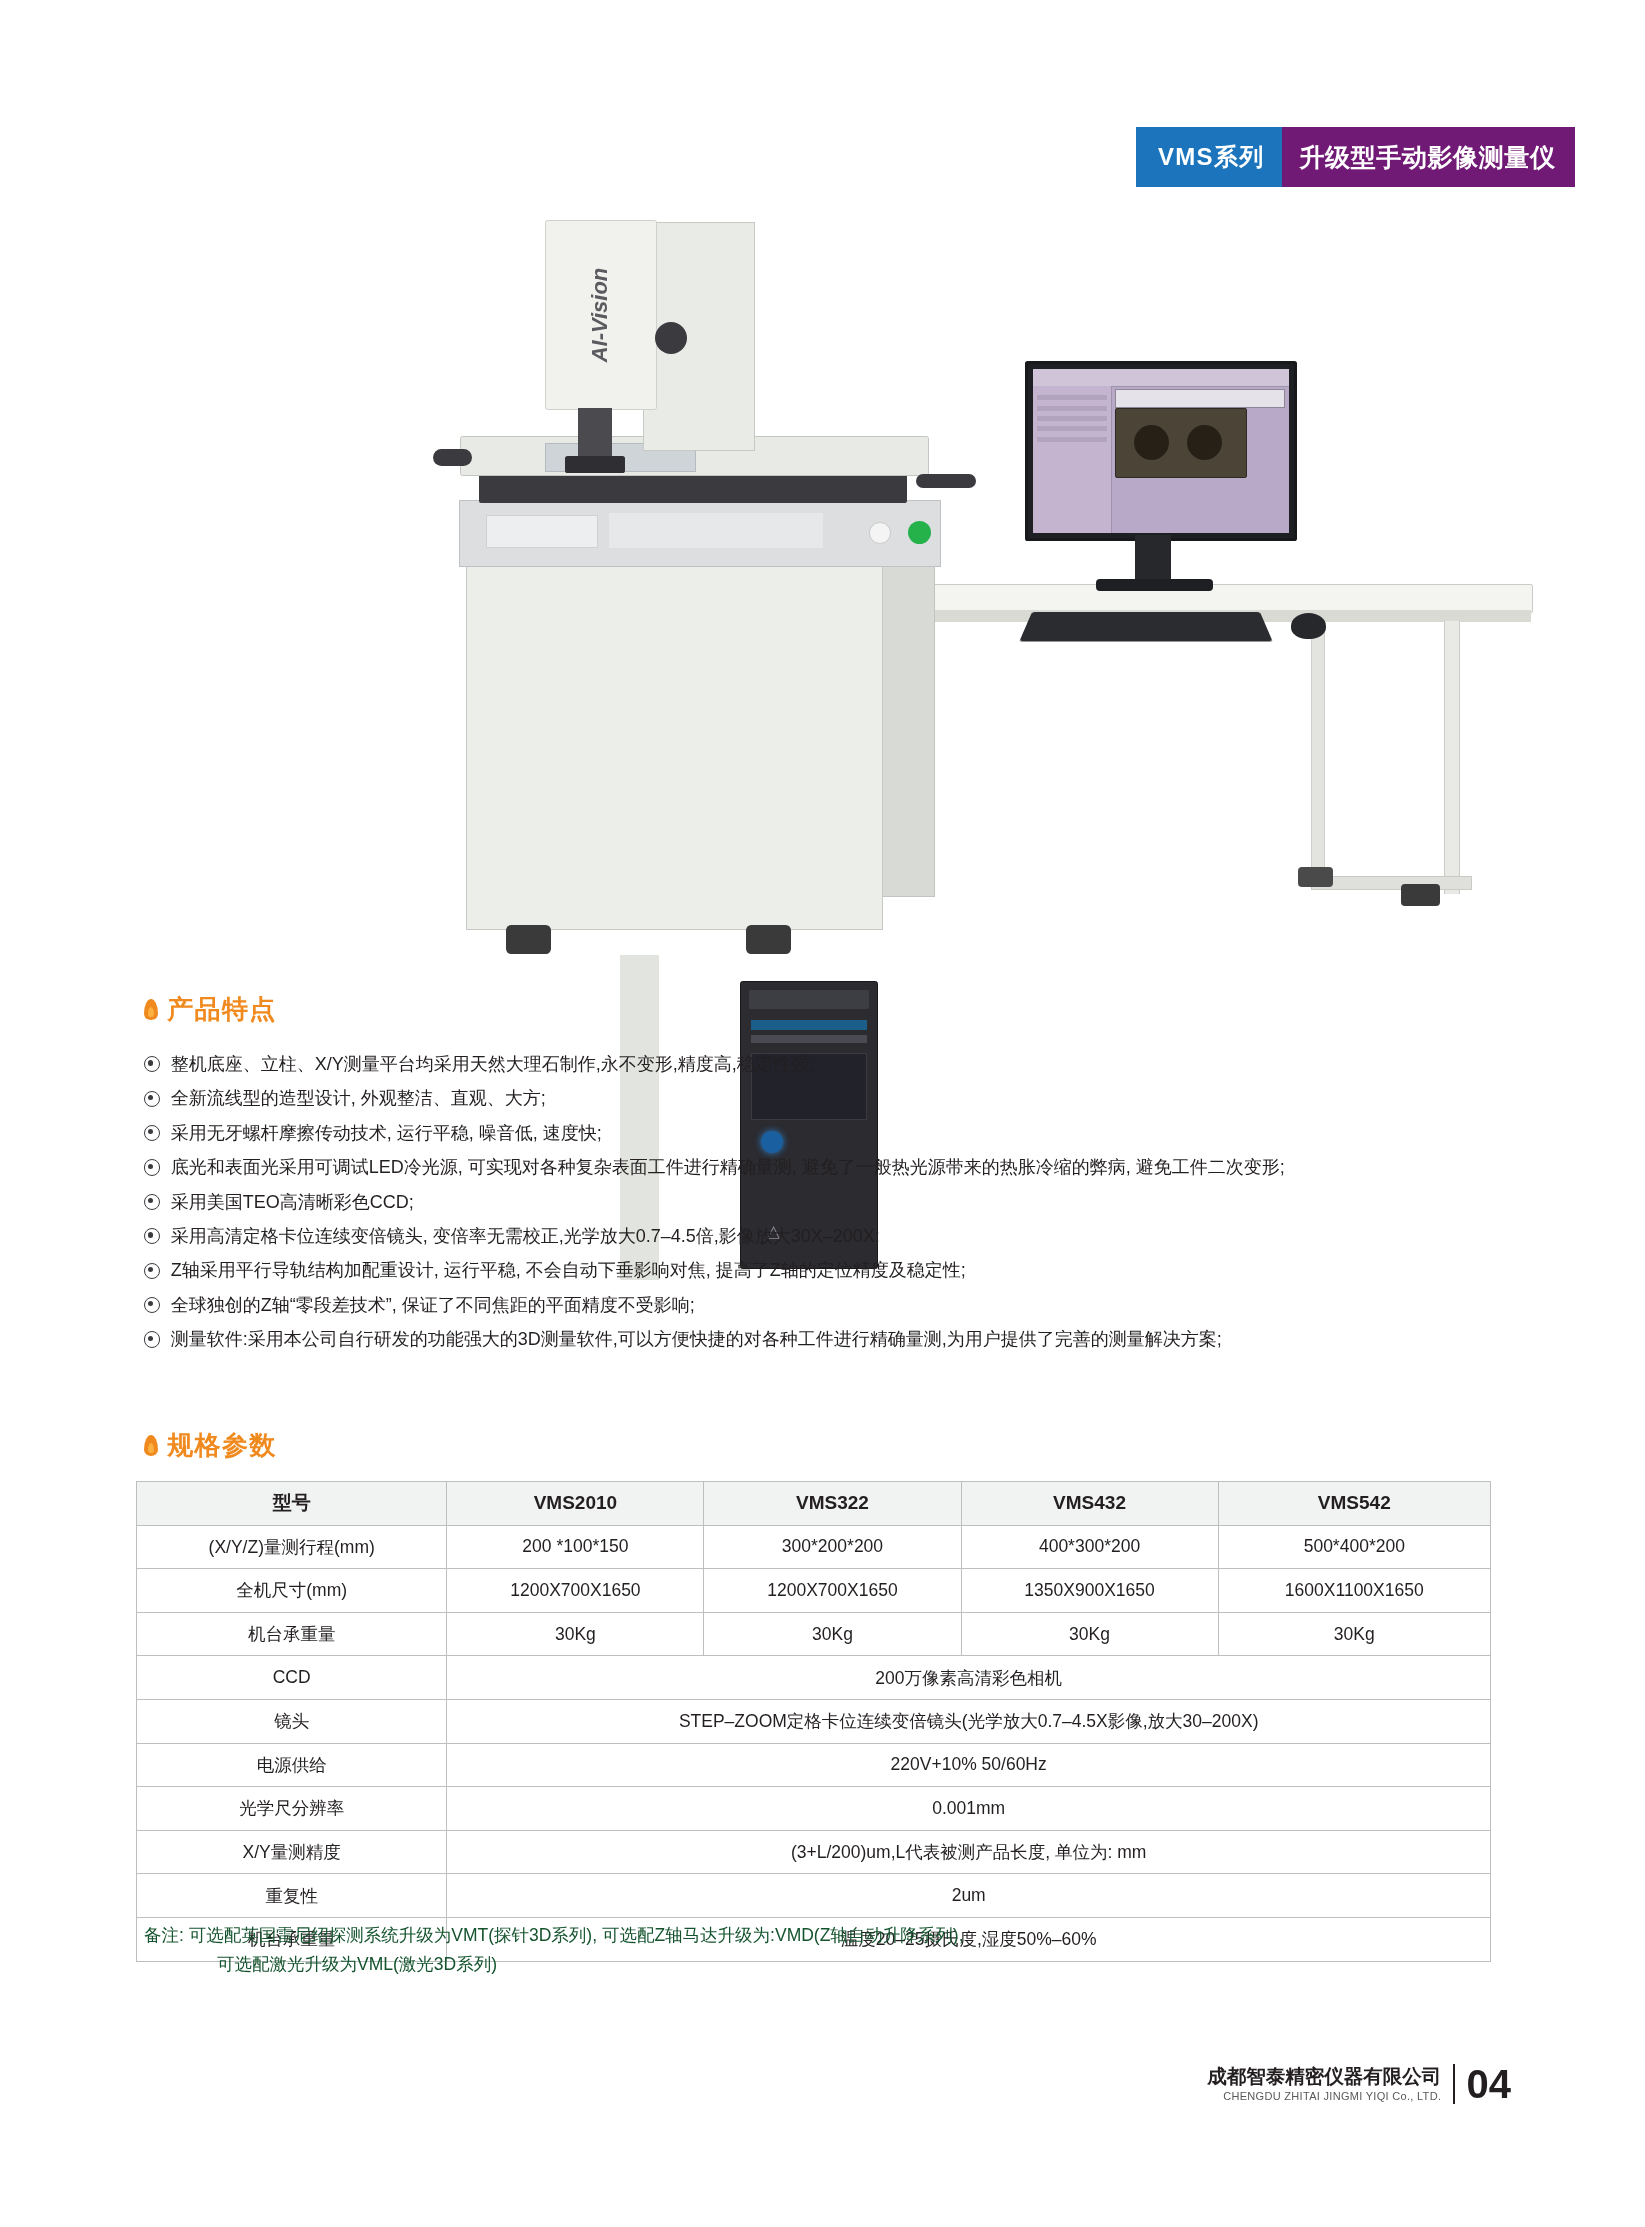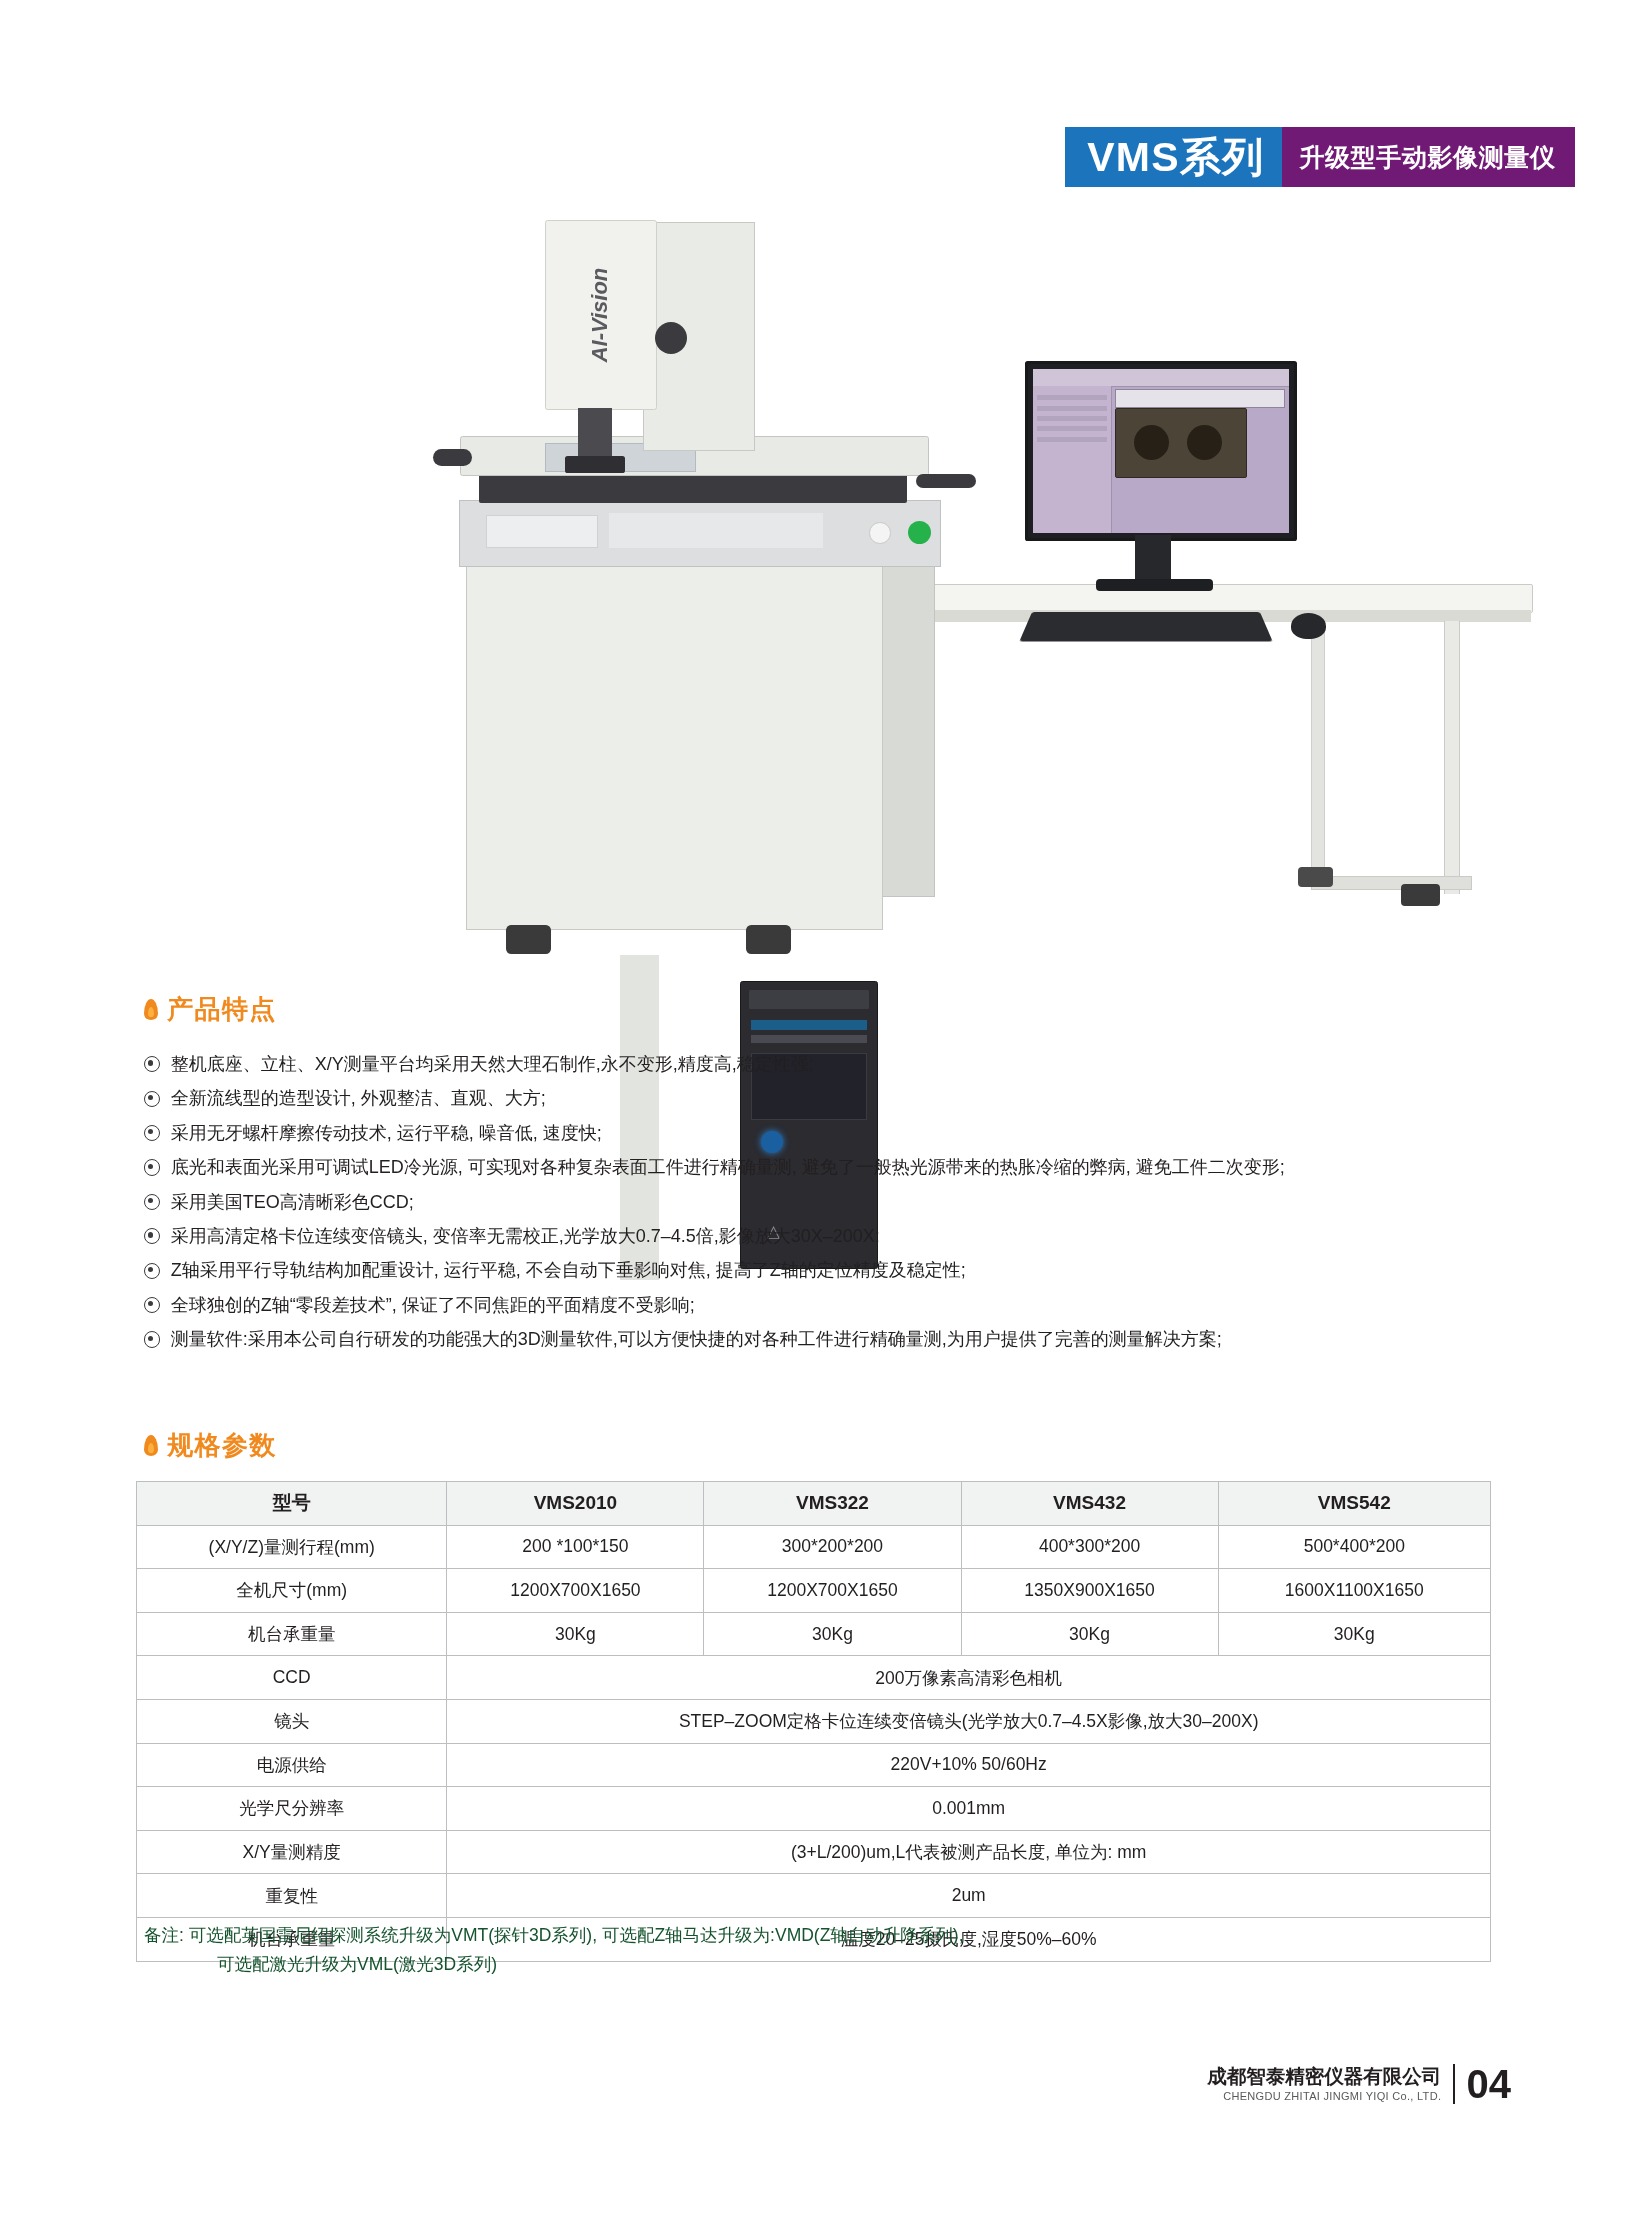--- a/index.html
+++ b/index.html
@@ -21,21 +21,21 @@
     position: absolute;
     top: 127px;
     right: 71px;
     display: flex;
     align-items: stretch;
     height: 60px;
   }
   .banner-blue {
     background: #1c75bc;
     color: #ffffff;
-    font-size: 41px;
+    font-size: 24px;
     font-weight: bold;
     letter-spacing: 1.3px;
     display: flex;
     align-items: center;
     padding: 0 17px 0 22px;
     position: relative;
   }
   .banner-gray {
     background: #701a75;
     color: #ffffff;

